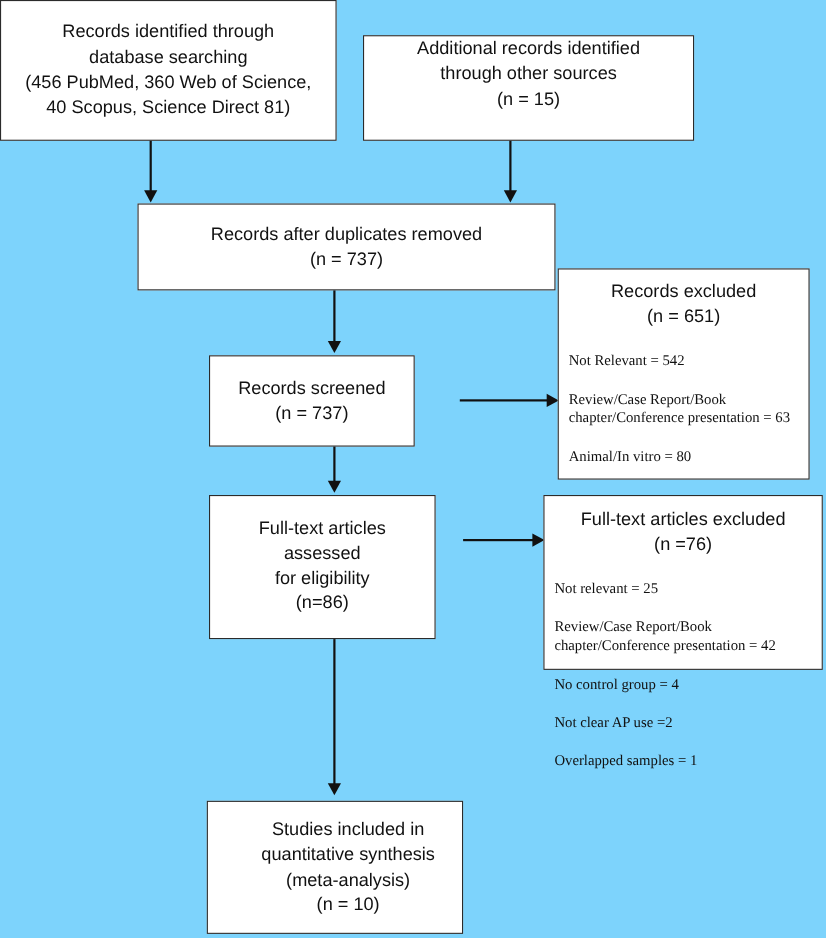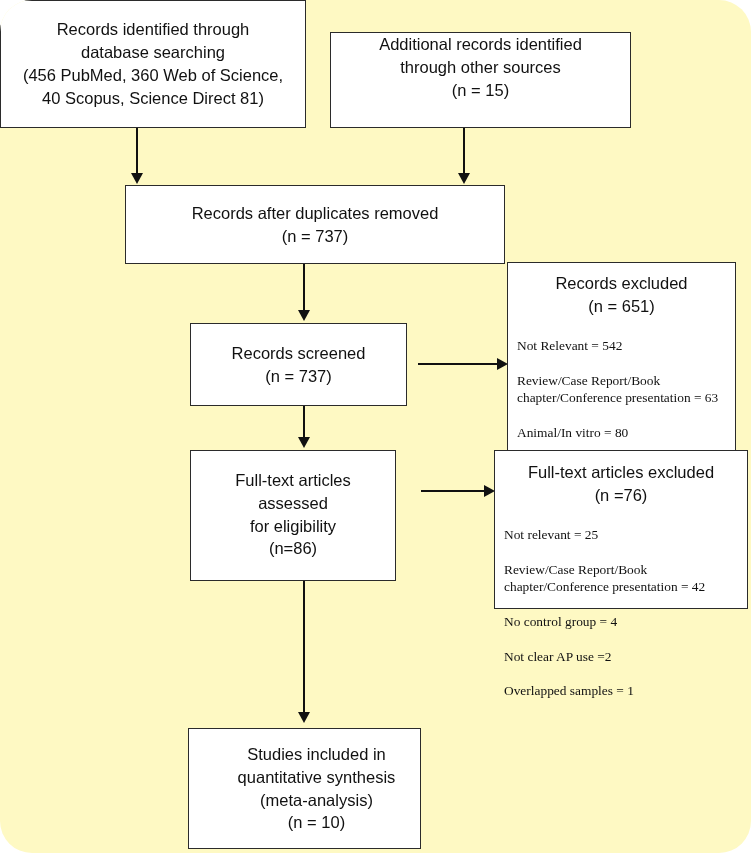--- a/index.html
+++ b/index.html
@@ -5,25 +5,24 @@
 <style>
   html, body {
     margin: 0;
     padding: 0;
     background: #ffffff;
   }
   #canvas {
     position: relative;
     width: 751px;
     height: 853px;
-    background: #fef9c3;
+    background: #7dd3fc;
     font-family: "Liberation Sans", sans-serif;
     color: #000000;
     overflow: hidden;
-    border-radius: 32px;
   }
   .box {
     position: absolute;
     box-sizing: border-box;
     border: 1.6px solid #2b2b2b;
     background: #ffffff;
     text-align: center;
   }
   .hdr {
     font-family: "Liberation Sans", sans-serif;
@@ -94,29 +93,29 @@
   <div class="arrow-down" style="left:457.5px; top:173px;"></div>
 
   <div class="box" style="left:125px; top:185px; width:380px; height:79px; display:flex; align-items:center; justify-content:center;">
     <div class="hdr" style="padding:0 8px;">Records after duplicates removed
 (n = 737)</div>
   </div>
 
   <div class="vline" style="left:303px; top:264px; height:48px;"></div>
   <div class="arrow-down" style="left:297.5px; top:310px;"></div>
 
-  <div class="box" style="left:190px; top:323px; width:217px; height:83px; display:flex; align-items:center; justify-content:center;">
+  <div class="box" style="left:190px; top:323px; width:187px; height:83px; display:flex; align-items:center; justify-content:center;">
     <div class="hdr" style="padding:0 8px;">Records screened
 (n = 737)</div>
   </div>
 
   <div class="hline" style="left:418px; top:363px; width:81px;"></div>
   <div class="arrow-right" style="left:497px; top:357.5px;"></div>
 
-  <div class="box" style="left:507px; top:262px; width:229px; height:192px; padding:9px 0 0 0;">
+  <div class="box" style="left:507px; top:244px; width:229px; height:192px; padding:9px 0 0 0;">
     <div class="hdr" style="padding:0 6px;">Records excluded
 (n = 651)</div>
     <div class="detail" style="padding:4px 7px 0 9px;">
       <div class="row">Not Relevant = 542</div>
       <div class="row">Review/Case Report/Book chapter/Conference presentation = 63</div>
       <div class="row">Animal/In vitro = 80</div>
     </div>
   </div>
 
   <div class="vline" style="left:303px; top:406px; height:33px;"></div>

